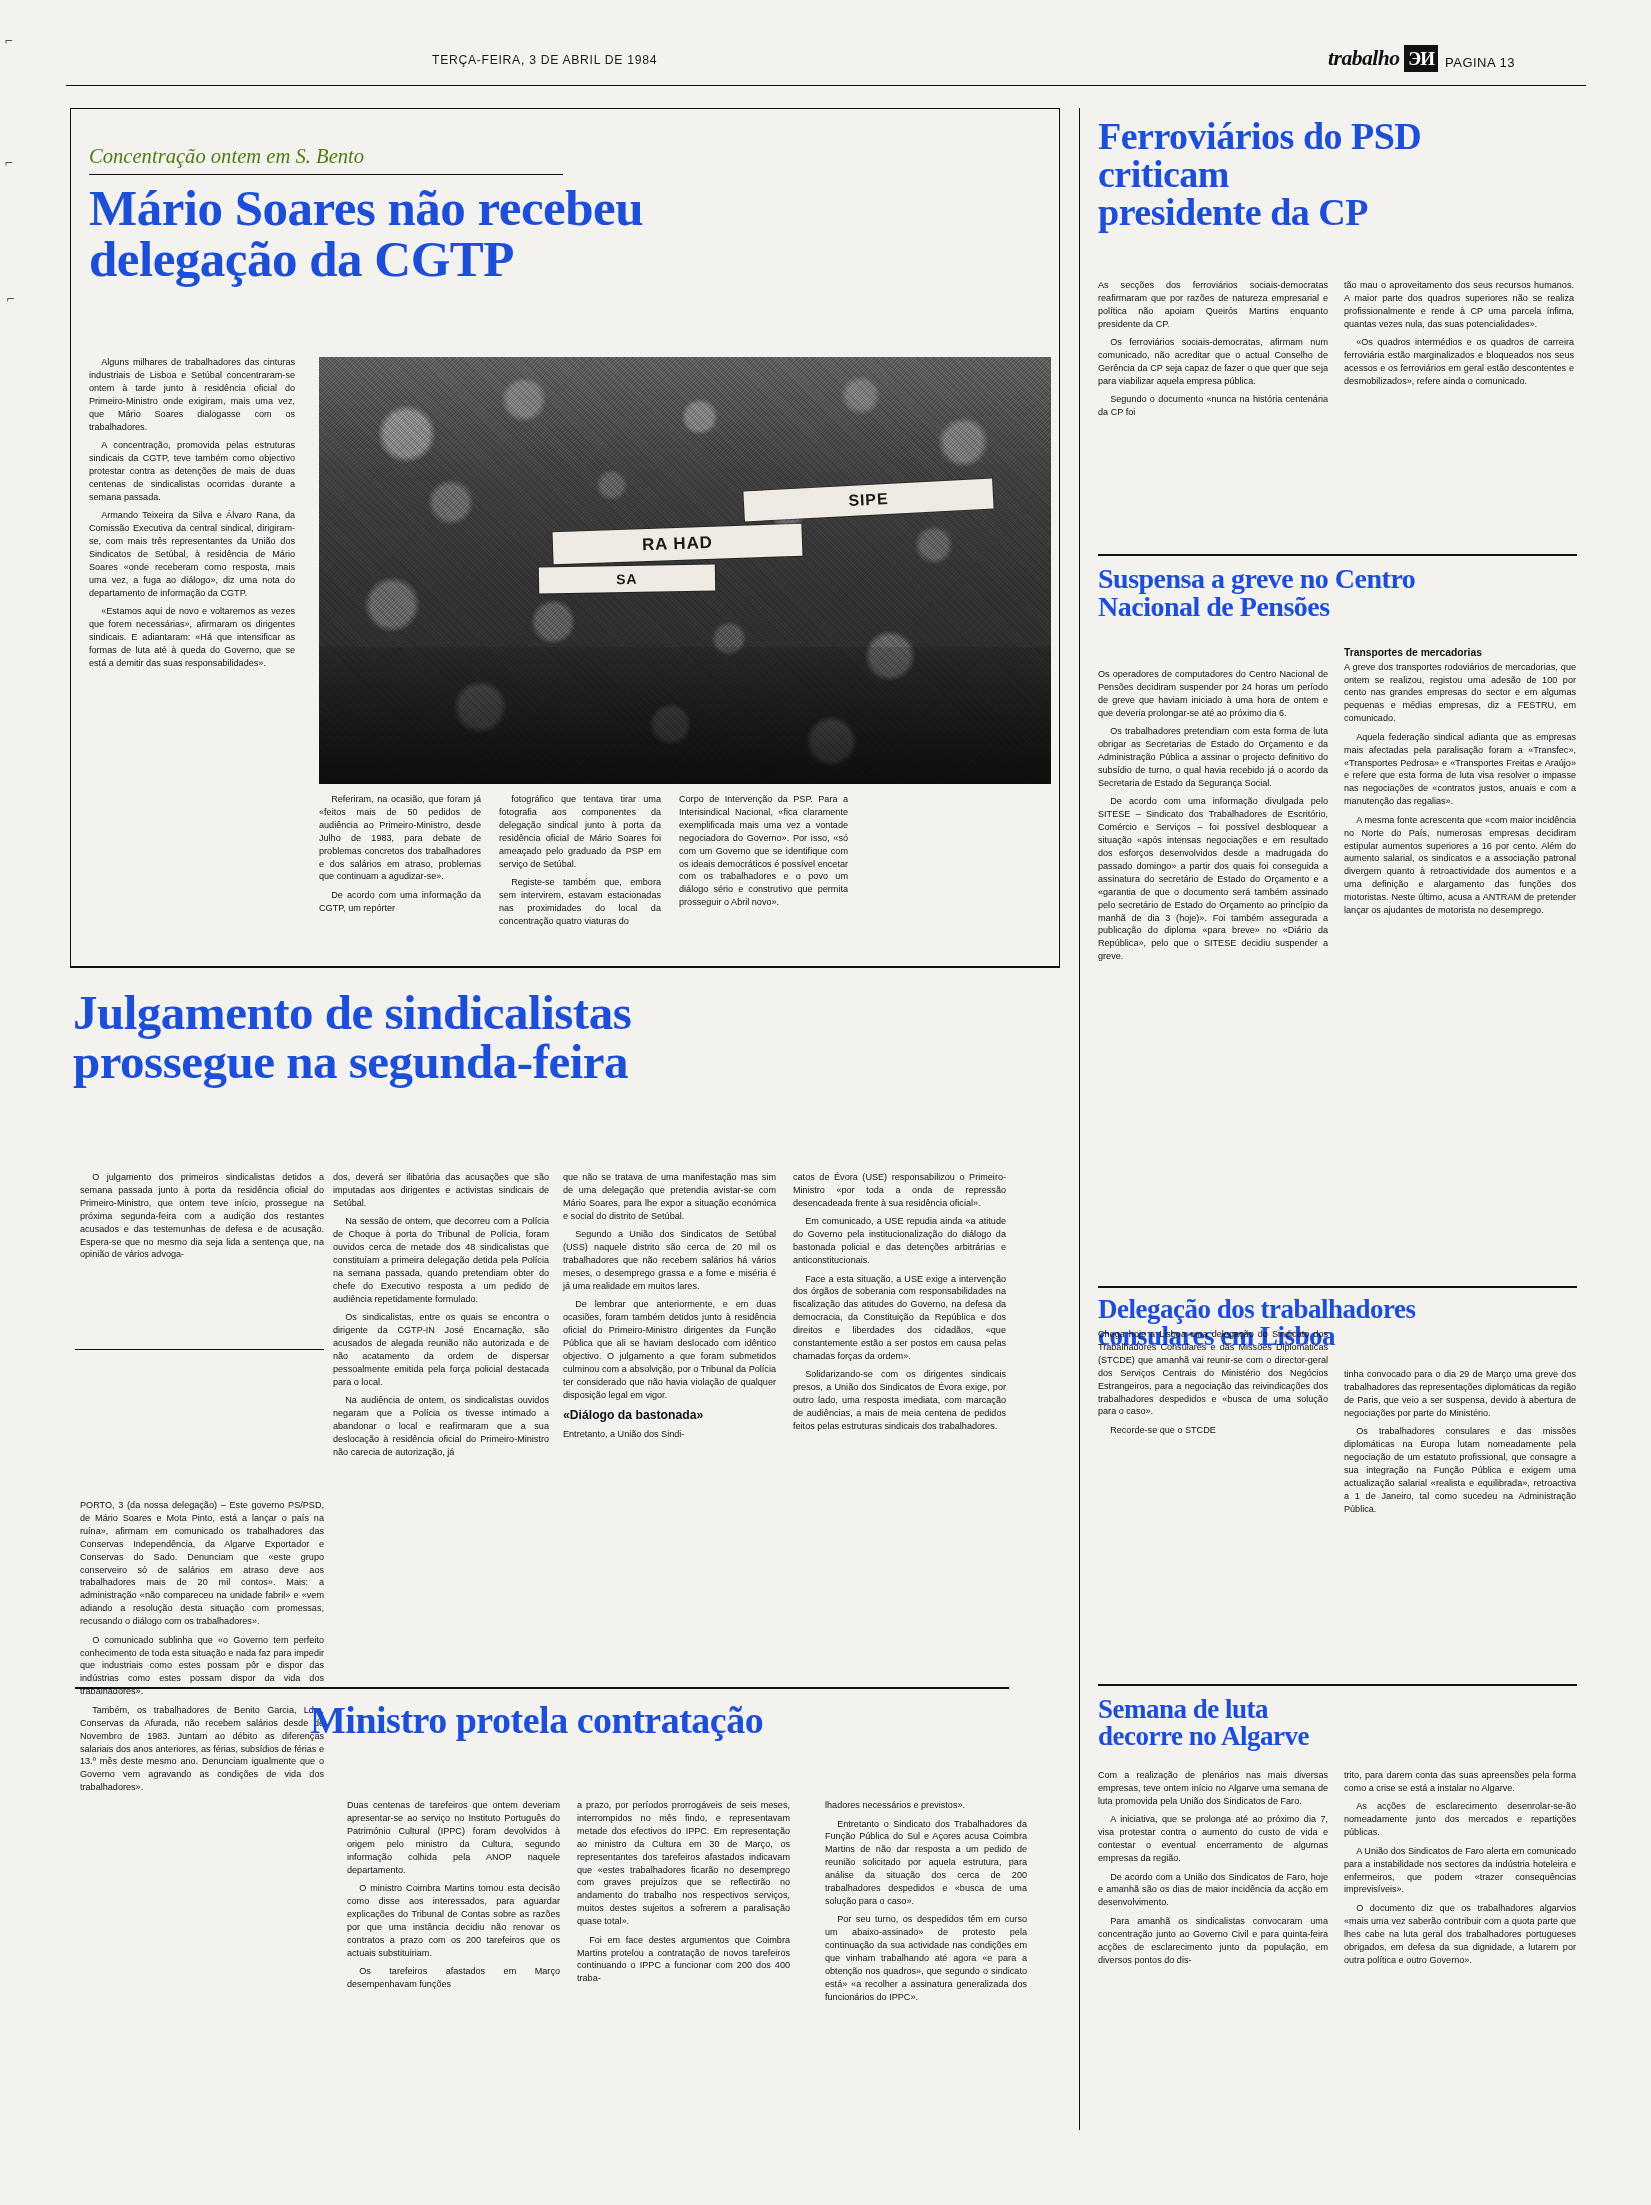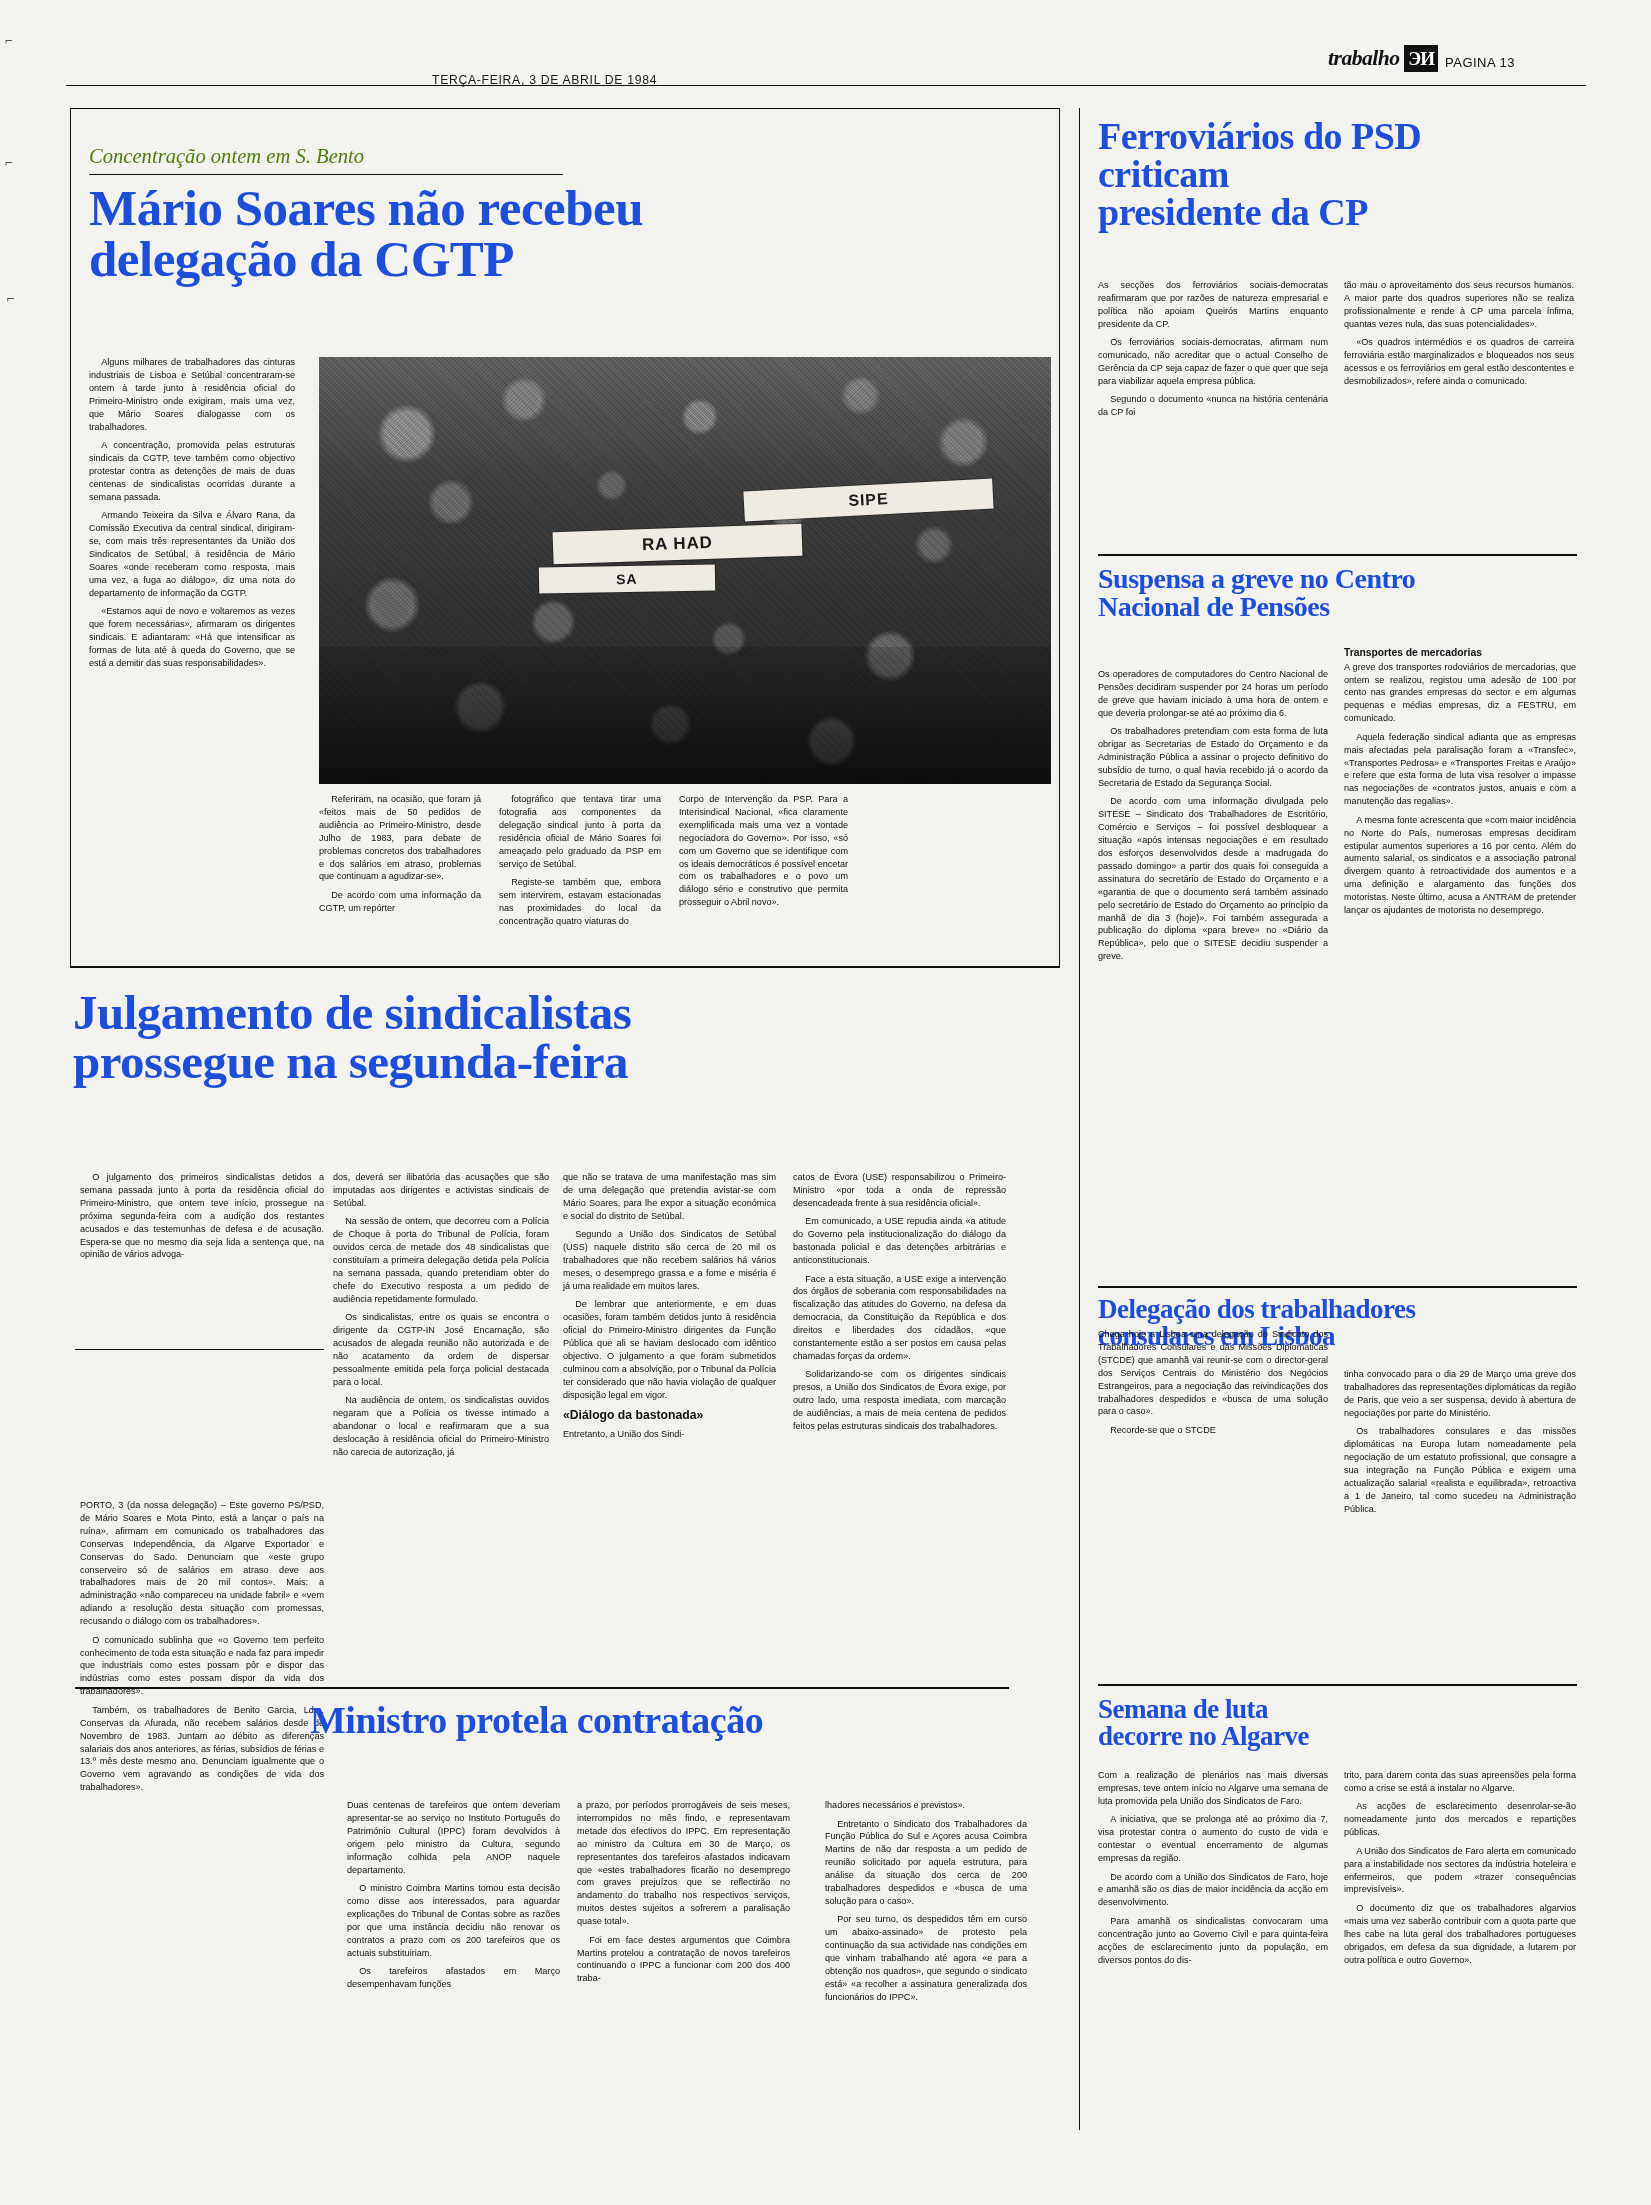--- a/index.html
+++ b/index.html
@@ -20,21 +20,21 @@
     background: #f4f2ef;
   }
   
   .masthead {
     position: absolute;
     left: 66px; top: 49px; width: 1520px; height: 33px;
     display: flex; align-items: center;
   }
   .masthead .date {
     position: absolute; left: 366px; top: 3.8px;
-    font-size: 12.2px; letter-spacing: 0.7px; color: #1a1a1a; margin-top: 20px;
+    font-size: 12.2px; letter-spacing: 0.7px; color: #1a1a1a;
   }
   .masthead .brandbox {
     position: absolute; left: 1262px; top: -3.8px;
     display: flex; align-items: center; gap: 4.7px;
   }
   .masthead .brand {
     font-family: "Liberation Serif", serif;
     font-weight: bold; font-style: italic;
     font-size: 21.6px; color: #111; letter-spacing: -0.5px;
   }

